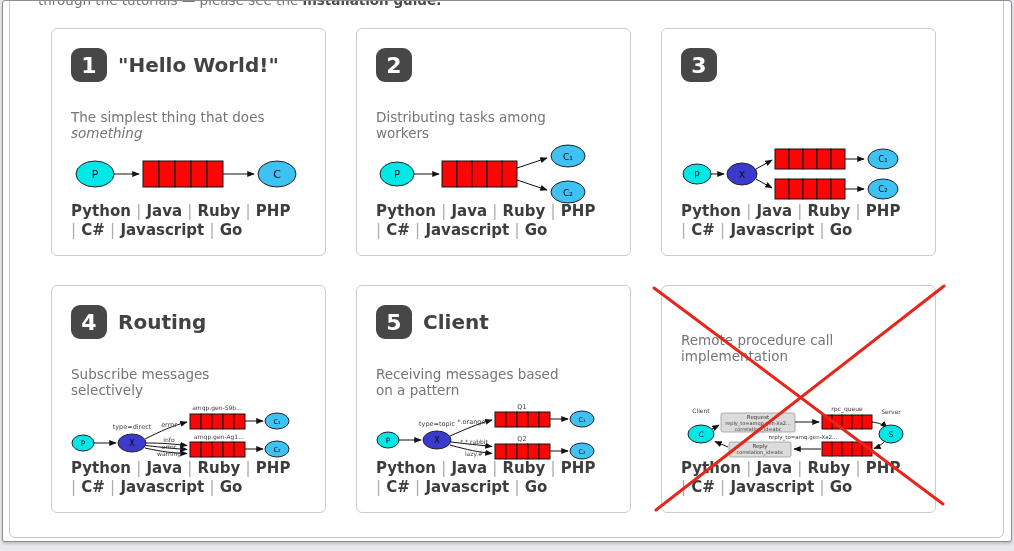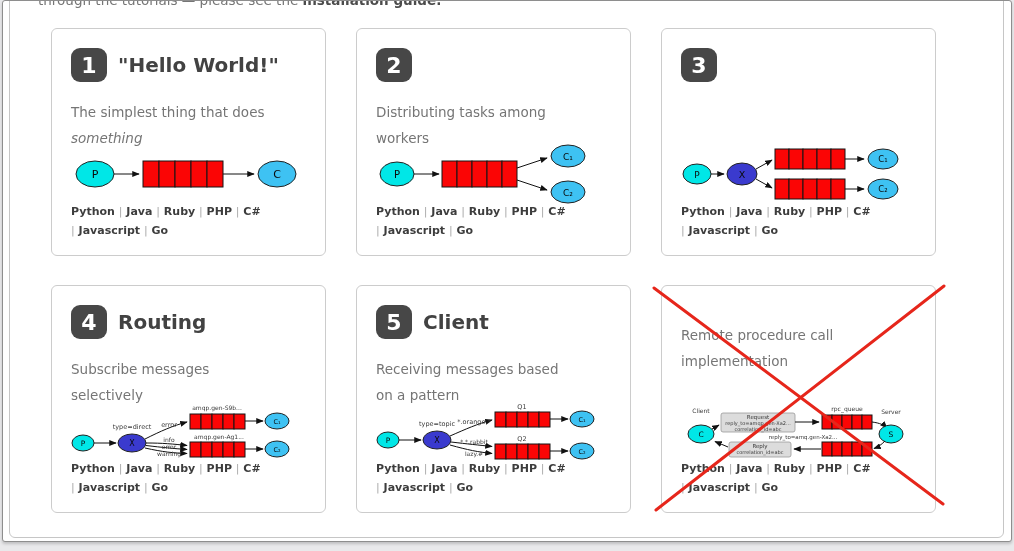--- a/index.html
+++ b/index.html
@@ -11,23 +11,23 @@
   .intro{position:absolute;left:35px;top:-9px;font-size:13.5px;line-height:17px;color:#767676;white-space:nowrap}
   .intro b{color:#4c4c4c}
   .row{position:absolute;display:flex;gap:30px;left:48px}
   .row1{top:27px}.row2{top:284px}
   .card{position:relative;width:275px;height:228px;background:#fff;border:1px solid #ccc;
         border-radius:6px;box-sizing:border-box;padding:19px}
   .hdr{display:flex;align-items:center;gap:11px}
   .badge{min-width:36px;height:34px;background:#474747;border-radius:9px;color:#fff;font-weight:bold;
          font-size:22px;display:flex;align-items:center;justify-content:center}
   .title{font-size:20px;font-weight:bold;color:#424242;white-space:nowrap}
-  .desc{margin-top:17px;font-size:13.5px;line-height:26px;color:#757575;max-width:202px}
+  .desc{margin-top:27px;font-size:13.5px;line-height:16px;color:#757575;max-width:202px}
   .diagram{position:absolute;left:19px;top:114px;width:235px;height:62px}
-  .langs{position:absolute;left:19px;bottom:15px;width:236px;font-size:11px;font-weight:bold;
+  .langs{position:absolute;left:19px;bottom:15px;width:236px;font-size:15px;font-weight:bold;
          color:#3d3d3d;line-height:19px}
   .lang{color:#3d3d3d;text-decoration:none;cursor:pointer}
   .sep{color:#ababab;font-weight:normal}
   .nb{white-space:nowrap}
   .cross{position:absolute;left:-14px;top:-8px;width:302px;height:243px;pointer-events:none;z-index:5}
   .cross line{stroke:#e6261b;stroke-width:3;stroke-linecap:round}
   svg text{font-family:"DejaVu Sans",sans-serif}
   .nP{fill:#00e7e7;stroke:#222;stroke-width:1}
   .nC{fill:#3ec2f3;stroke:#222;stroke-width:1}
   .nX{fill:#3a3ace;stroke:#222;stroke-width:1}

